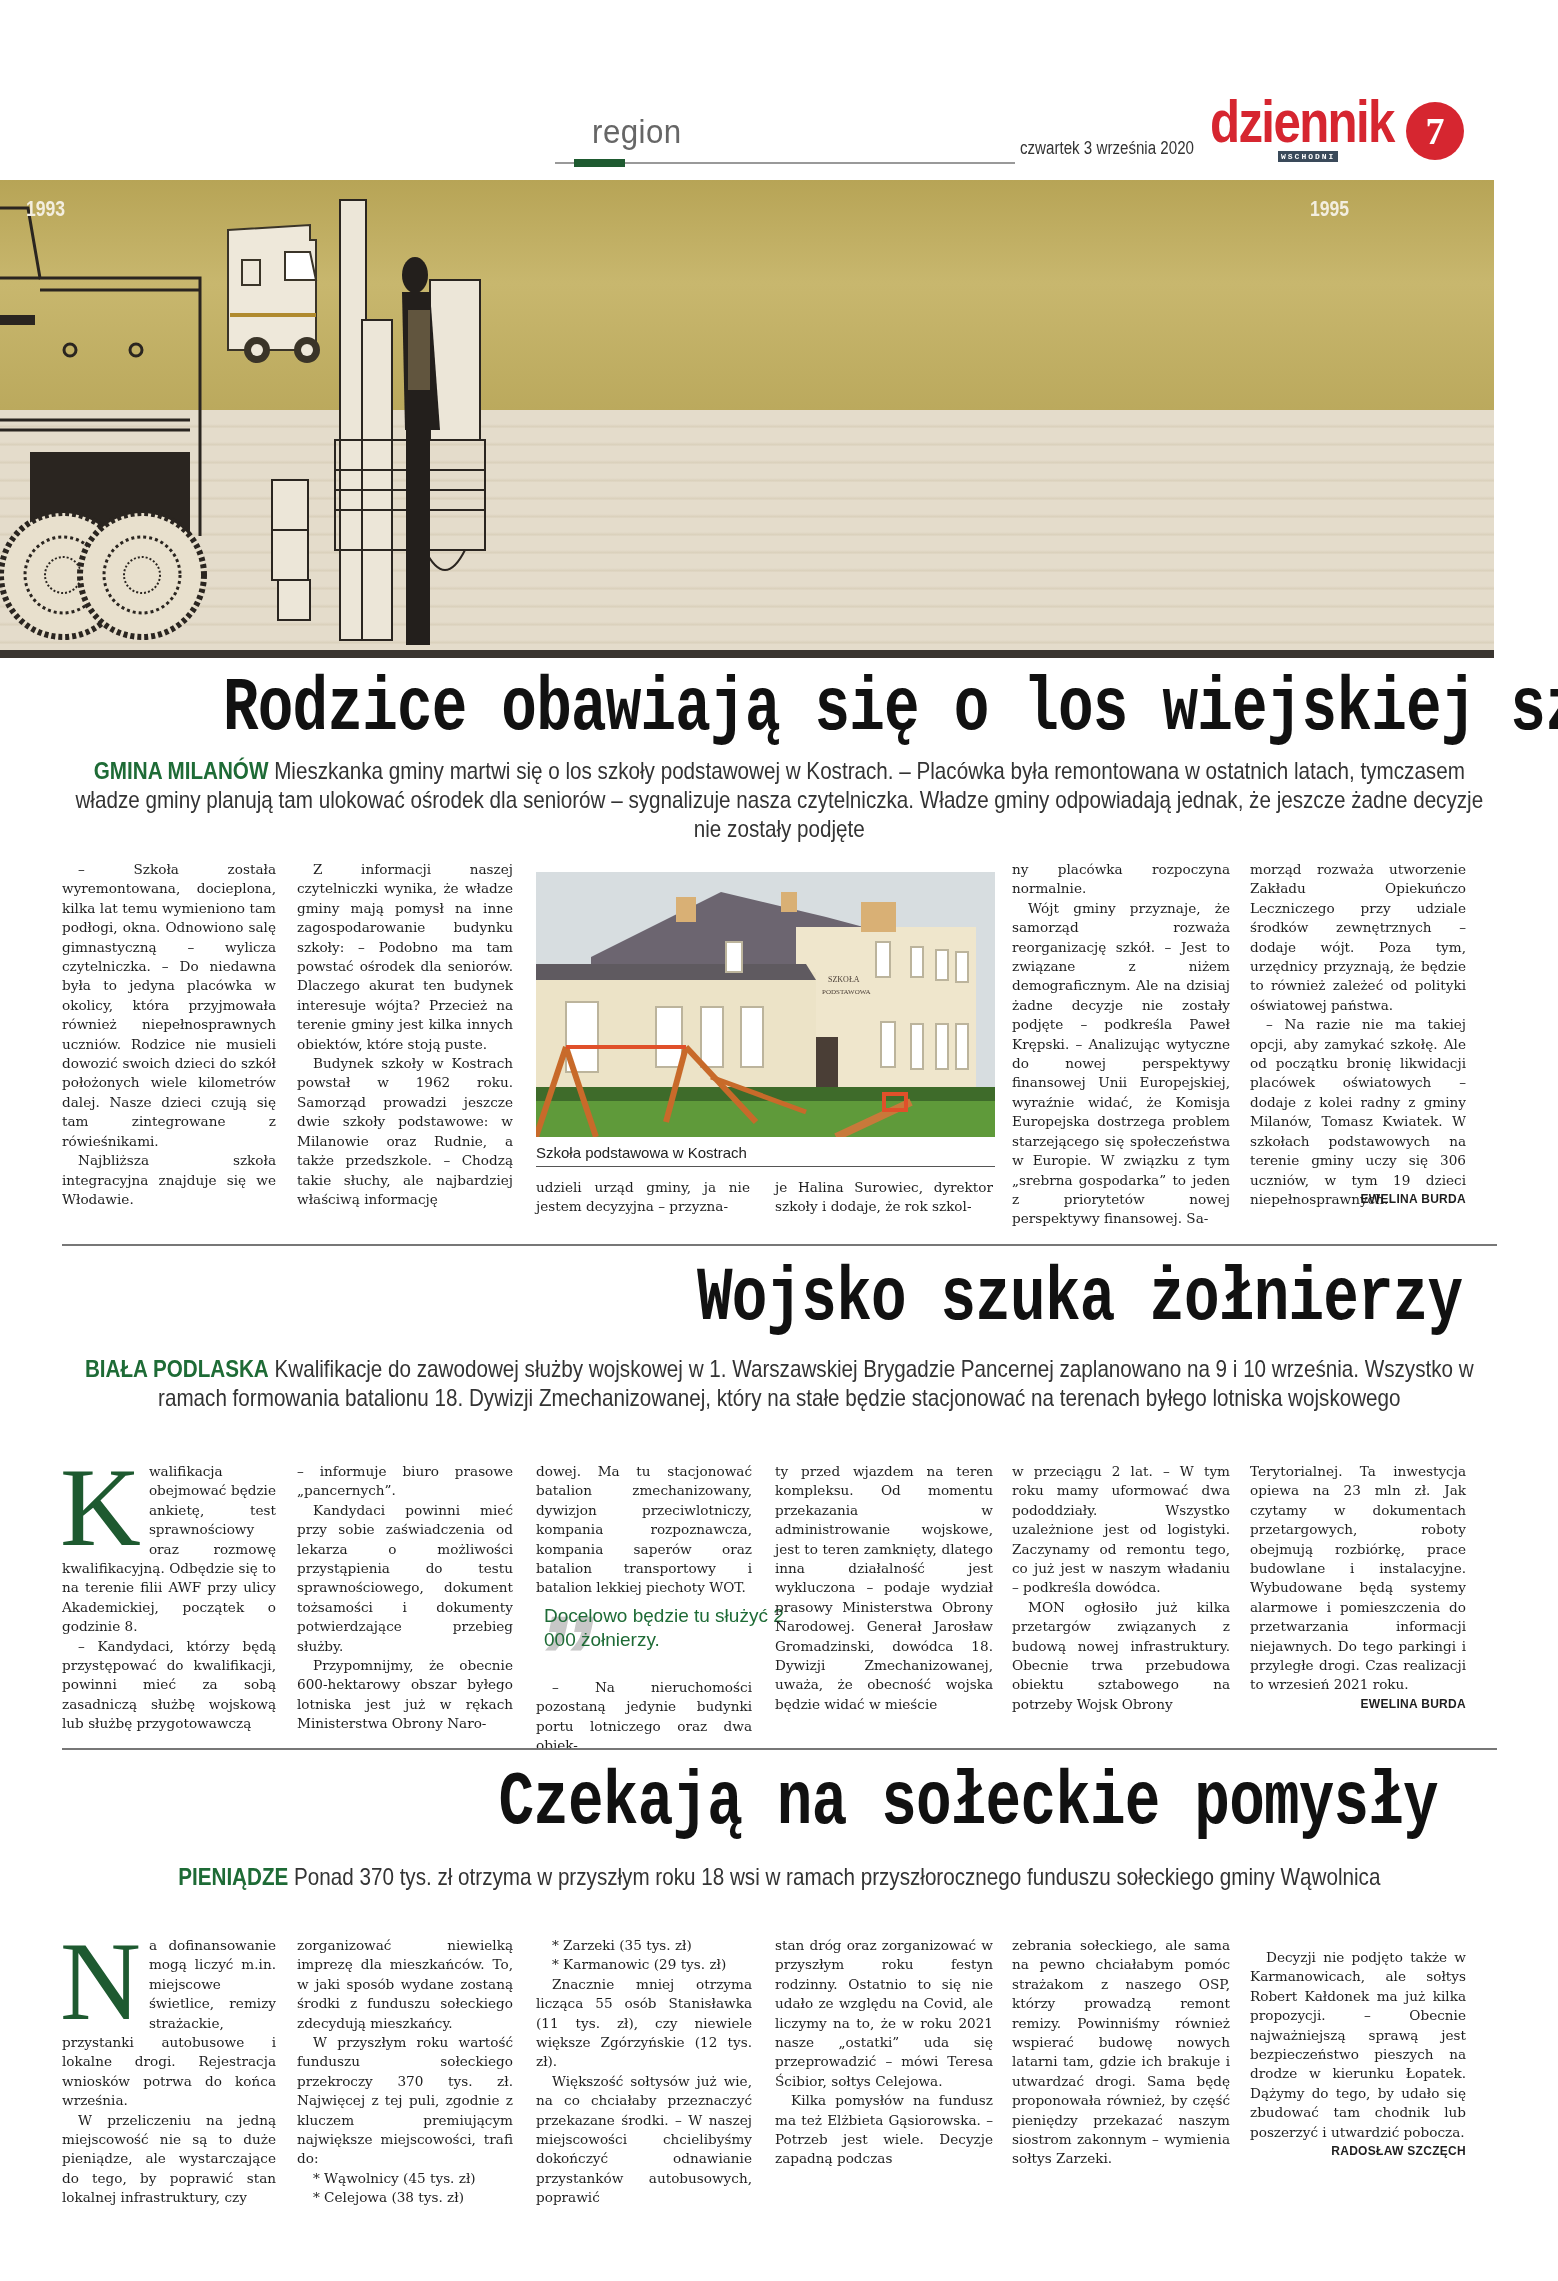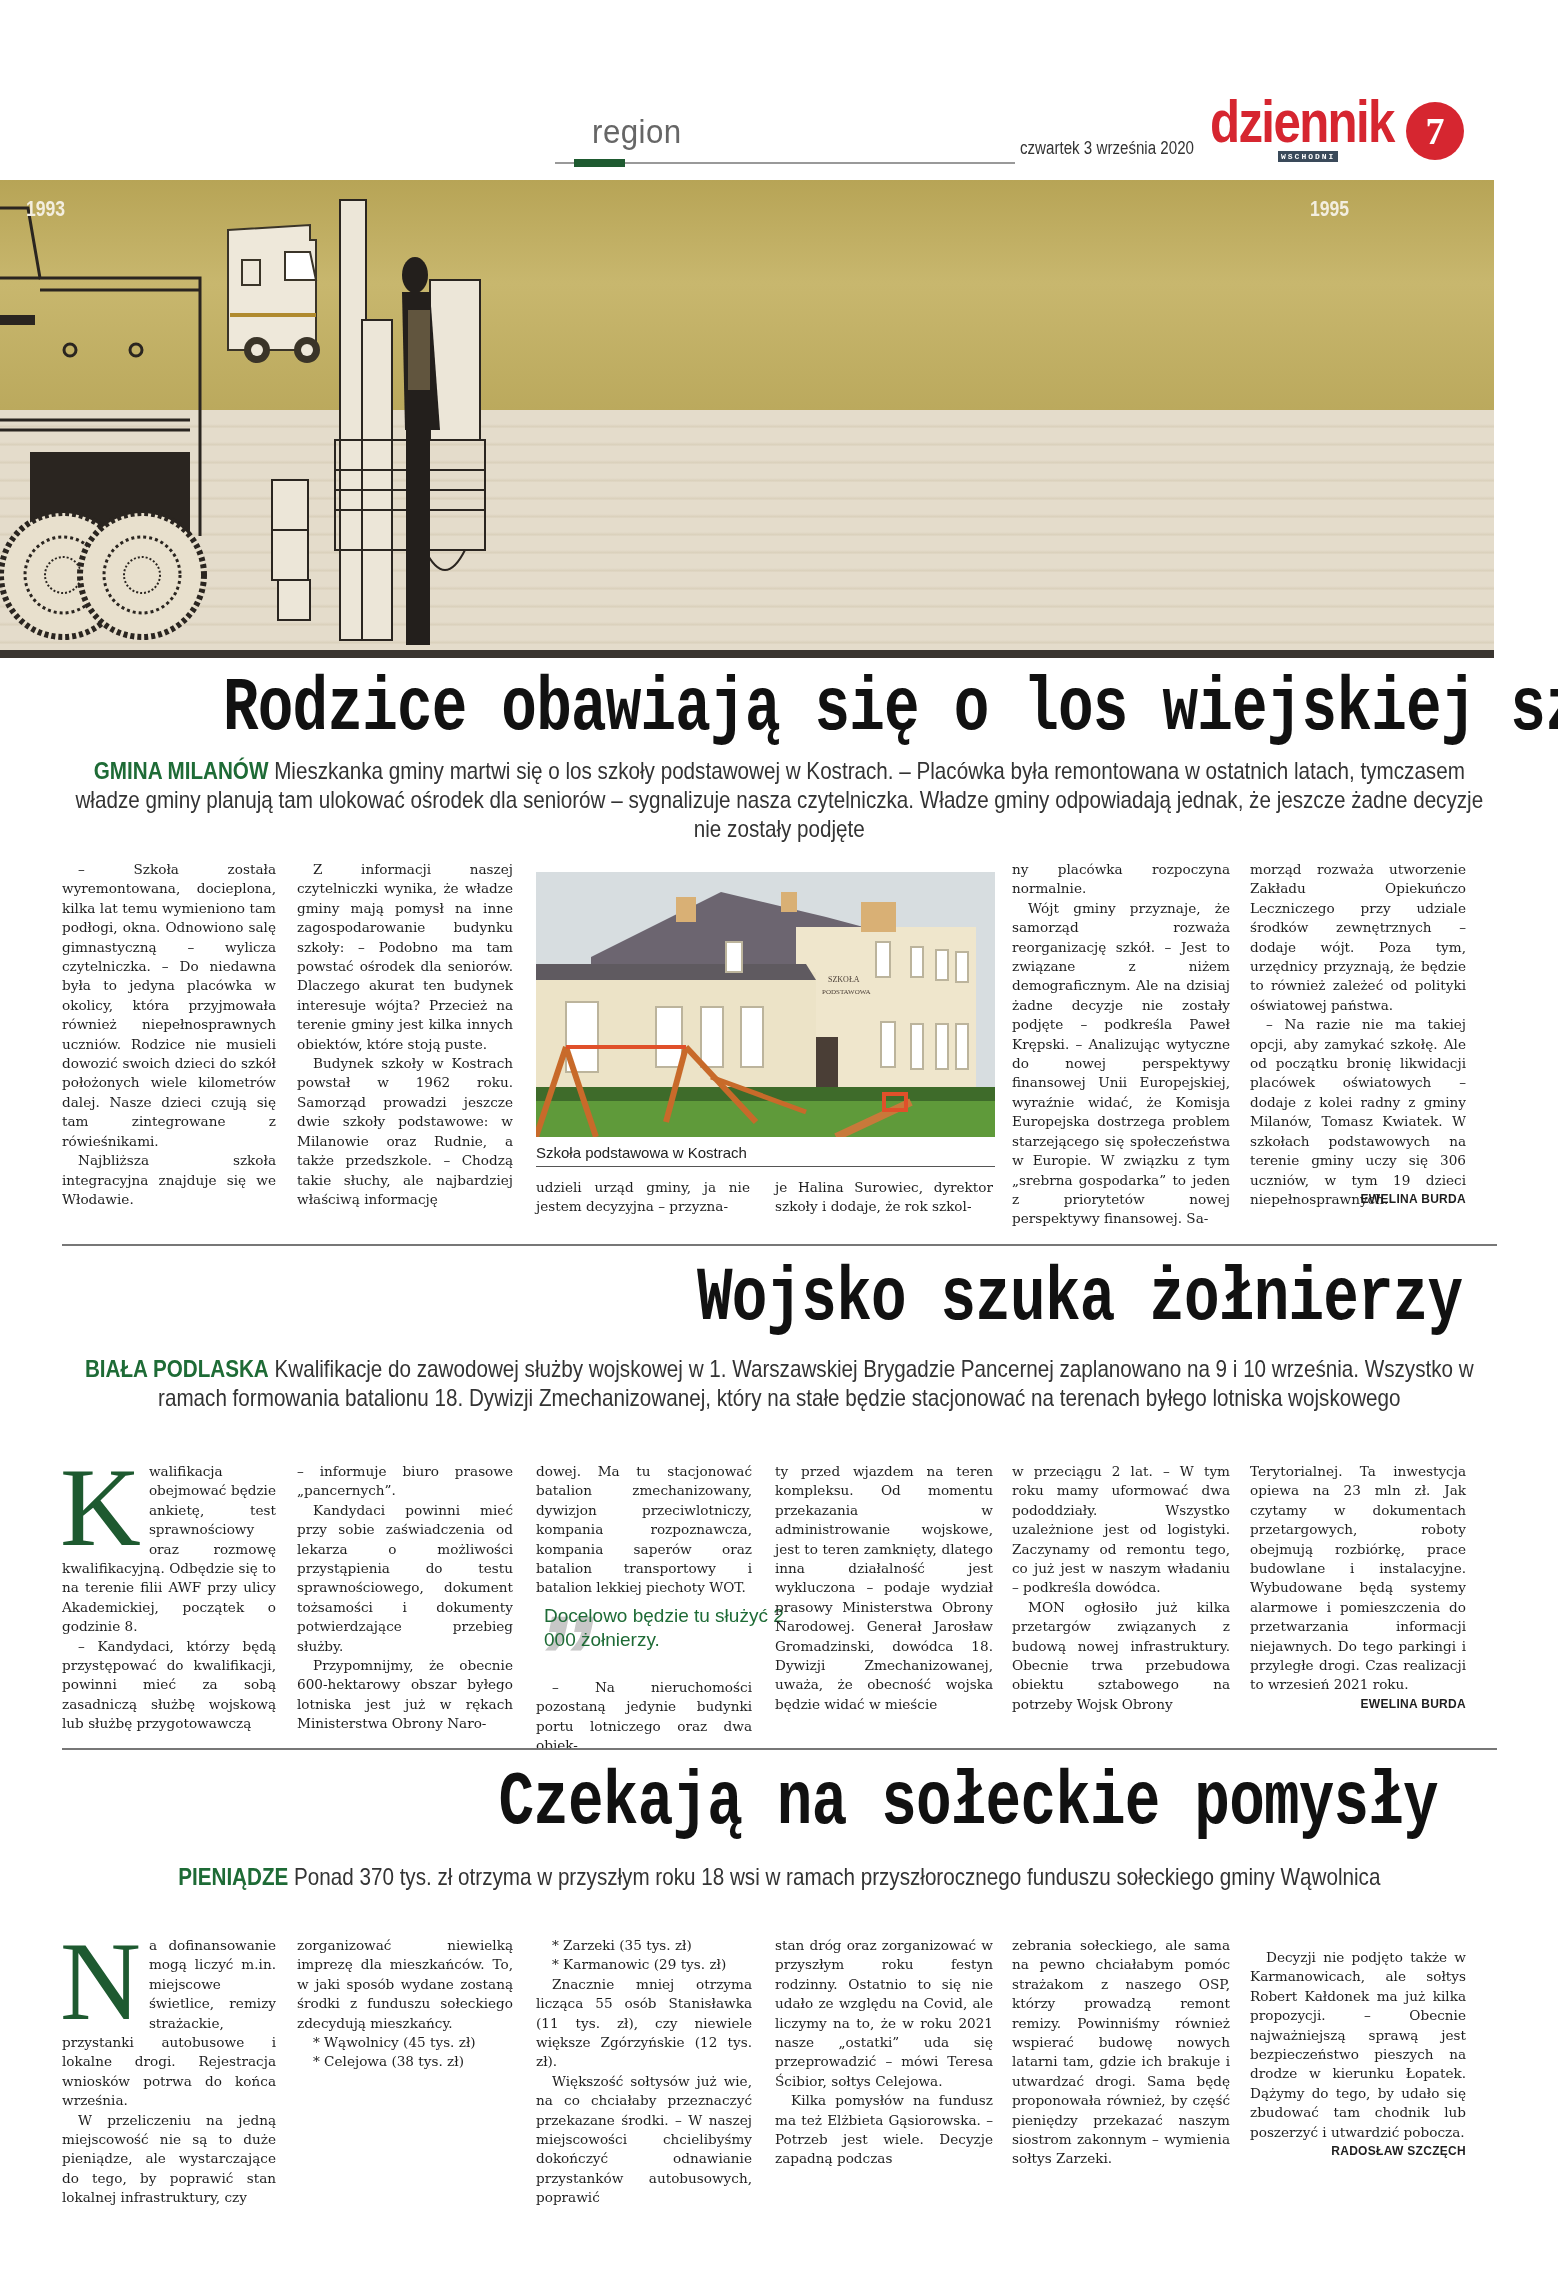--- a/index.html
+++ b/index.html
@@ -256,20 +256,21 @@
   <div class="inner"><span class="kicker">PIENIĄDZE</span> <span>Ponad 370 tys. zł otrzyma w przyszłym roku 18 wsi w ramach przyszłorocznego funduszu sołeckiego gminy Wąwolnica</span></div>
 </div>
 
 <div class="col" style="left:62px; top:1936px; width:214px;">
   <span class="dropcap">N</span>
   <p class="noindent">a dofinansowanie mogą liczyć m.in. miejscowe świetlice, remizy strażackie, przystanki autobusowe i lokalne drogi. Rejestracja wniosków potrwa do końca września.</p>
   <p>W przeliczeniu na jedną miejscowość nie są to duże pieniądze, ale wystarczające do tego, by poprawić stan lokalnej infrastruktury, czy</p>
 </div>
 <div class="col" style="left:297px; top:1936px; width:216px;">
   <p class="noindent">zorganizować niewielką imprezę dla mieszkańców. To, w jaki sposób wydane zostaną środki z funduszu sołeckiego zdecydują mieszkańcy.</p>
+  <p>W przyszłym roku wartość funduszu sołeckiego przekroczy 370 tys. zł. Najwięcej z tej puli, zgodnie z kluczem premiującym największe miejscowości, trafi do:</p>
   <p class="bullet">* Wąwolnicy (45 tys. zł)</p>
   <p class="bullet">* Celejowa (38 tys. zł)</p>
 </div>
 <div class="col" style="left:536px; top:1936px; width:216px;">
   <p class="bullet">* Zarzeki (35 tys. zł)</p>
   <p class="bullet">* Karmanowic (29 tys. zł)</p>
   <p>Znacznie mniej otrzyma licząca 55 osób Stanisławka (11 tys. zł), czy niewiele większe Zgórzyńskie (12 tys. zł).</p>
   <p>Większość sołtysów już wie, na co chciałaby przeznaczyć przekazane środki. – W naszej miejscowości chcielibyśmy dokończyć odnawianie przystanków autobusowych, poprawić</p>
 </div>
 <div class="col" style="left:775px; top:1936px; width:218px;">

